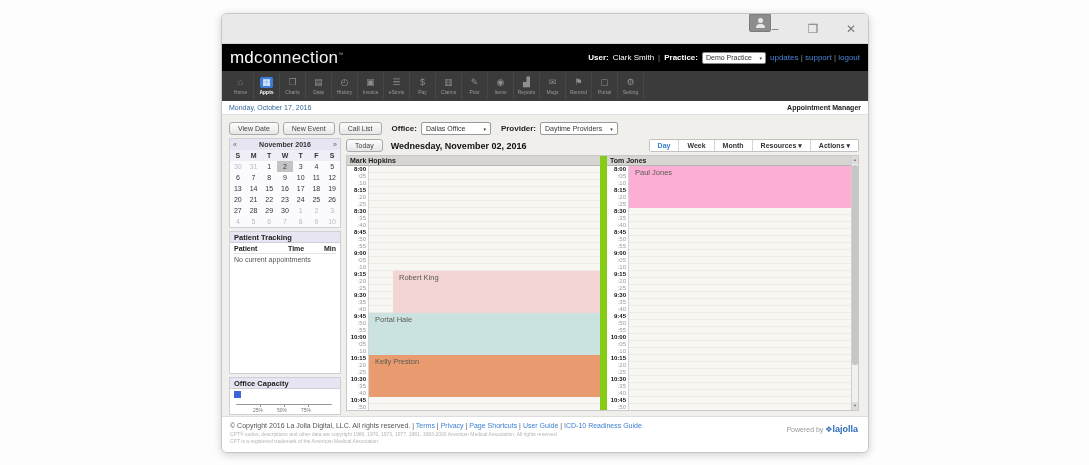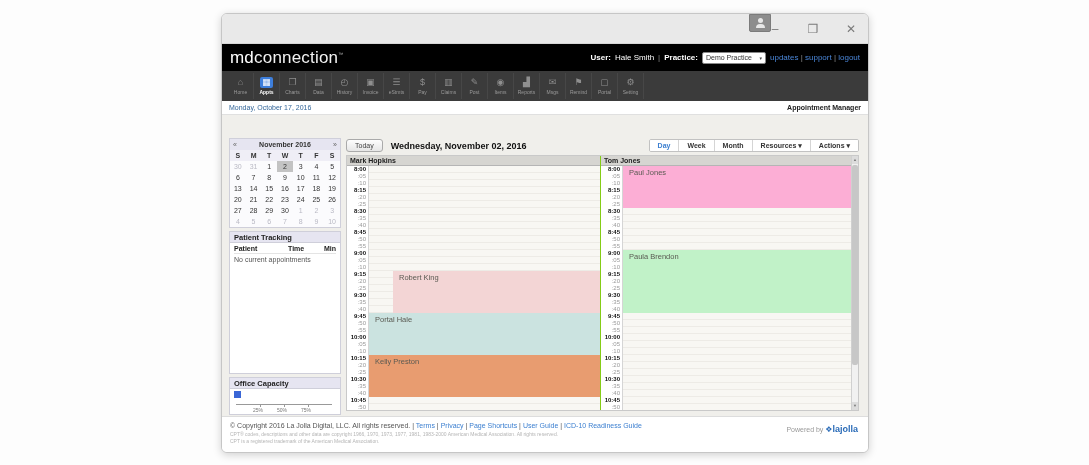--- a/index.html
+++ b/index.html
@@ -82,21 +82,21 @@
   .sched-head { height:15px; display:flex; align-items:center; }
   .today-btn { font-size:7px; color:#444; background:linear-gradient(#fdfdfd,#e6e6e6); border:1px solid #aaa; border-radius:3px; padding:2px 8px; height:13px; display:flex; align-items:center; cursor:pointer; }
   .sched-title { font-size:9px; font-weight:bold; color:#111; margin-left:8px; }
   .view-group { margin-left:auto; display:flex; height:13px; border:1px solid #c2c2c2; background:#fff; border-radius:2px; overflow:hidden; }
   .view-btn { font-size:7px; font-weight:bold; color:#333; padding:0 8px; display:flex; align-items:center; border-left:1px solid #d5d5d5; cursor:pointer; background:#fff; }
   .view-btn:first-child { border-left:none; }
   .view-btn.active { color:#3b7fd0; }
 
   .cols { position:relative; margin-top:2px; height:256px; display:flex; background:#fff; border:1px solid #c9c9c9; }
   .pcol { width:253px; display:flex; flex-direction:column; }
-  .pcol + .pcol { border-left:1px solid #84cc16;justify-content:space-between; }
+  .pcol + .pcol { border-left:7px solid #84cc16;justify-content:space-between; }
   .pcol-head { height:10px; background:#d6d5d1; border-bottom:1px solid #b5b5b5; font-size:7px; font-weight:bold; color:#222; padding:0 3px; display:flex; align-items:center; }
   .pcol-body { position:relative; flex:1; overflow:hidden; display:flex; }
   .ruler { width:22px; background:#fff; border-right:1px solid #d5d5d5; }
   .tslot { height:7px; font-size:6px; line-height:7px; text-align:right; padding-right:2px; color:#999; }
   .tslot.major { color:#111; font-weight:bold; }
   .canvas { position:relative; flex:1;
     background:repeating-linear-gradient(to bottom,#f8f7f3 0px,#f8f7f3 6px,#edebe6 6px,#edebe6 7px); }
   .appt { position:absolute; left:0; right:0; font-size:7.5px; color:#5a5a52; padding:2px 0 0 6px; overflow:hidden; cursor:pointer; }
   .sbar { position:absolute; right:0; top:0; width:7px; height:100%; background:#f1f1f1; border-left:1px solid #d0d0d0; }
   .sbar .arr { position:absolute; left:0; width:100%; height:8px; background:#dcdcdc; color:#777; font-size:4px; line-height:8px; text-align:center; cursor:pointer; }
@@ -129,21 +129,21 @@
         <span class="win-btn">–</span>
         <span class="win-btn">❐</span>
         <span class="win-btn">✕</span>
       </div>
     </div>
 
     <div class="appheader">
       <div class="logo"><b>md</b><span class="lt">connection</span><sup>™</sup></div>
       <div class="hdr-right">
         <span class="lbl">User:</span>
-        <span>Hale Smith</span>
+        <span>Clark Smith</span>
         <span class="hdr-sep">|</span>
         <span class="lbl">Practice:</span>
         <span class="practice-select">
             <span>Demo Practice</span>
             <span class="car">▾</span>
           </span>
         <span id="hdr-links"><a class="hdr-link">updates</a><span class="hdr-sep"> | </span><a class="hdr-link">support</a><span class="hdr-sep"> | </span><a class="hdr-link">logout</a></span>
       </div>
     </div>
 
@@ -216,20 +216,37 @@
         </span>
       </div>
 
     <div class="datebar">
       <span class="cur-date">Monday, October 17, 2016</span>
       <span class="page-title">Appointment Manager</span>
     </div>
 
     <div class="content">
 
+      <div class="toolbar-row">
+        <span id="tb-btns" style="display:flex;gap:4px;">
+            <span class="tb-btn">View Date</span>
+            <span class="tb-btn">New Event</span>
+            <span class="tb-btn">Call List</span>
+          </span>
+        <span class="fld-lbl">Office:</span>
+        <span class="fake-select">
+            <span>Dallas Office</span>
+            <span class="car">▾</span>
+          </span>
+        <span class="fld-lbl">Provider:</span>
+        <span class="fake-select">
+            <span>Daytime Providers</span>
+            <span class="car">▾</span>
+          </span>
+      </div>
 
       <div class="sidebar">
         <div class="mini-cal">
           <div class="cal-head">
             <span class="cal-arrow">«</span>
             <span class="cal-title">November 2016</span>
             <span class="cal-arrow">»</span>
           </div>
           <table class="cal-grid">
             <thead>
@@ -424,21 +441,20 @@
                   <div class="tslot">:20</div>
                   <div class="tslot">:25</div>
                   <div class="tslot major">10:30</div>
                   <div class="tslot">:35</div>
                   <div class="tslot">:40</div>
                   <div class="tslot major">10:45</div>
                   <div class="tslot">:50</div>
                 </div>
                 <div class="canvas">
                   <div class="appt" style="top: 0px; height: 42px; background: rgb(252, 174, 213);">Paul Jones</div>
-                  <div class="appt" style="top: 84px; height: 63px; background: rgb(193, 242, 200);">Paula Brendon</div>
                 </div>
               </div>
             </div>
             <div class="sbar">
             <div class="arr up">▲</div>
             <div class="thumb"></div>
             <div class="arr dn">▼</div>
           </div>
         </div>
       </div>

